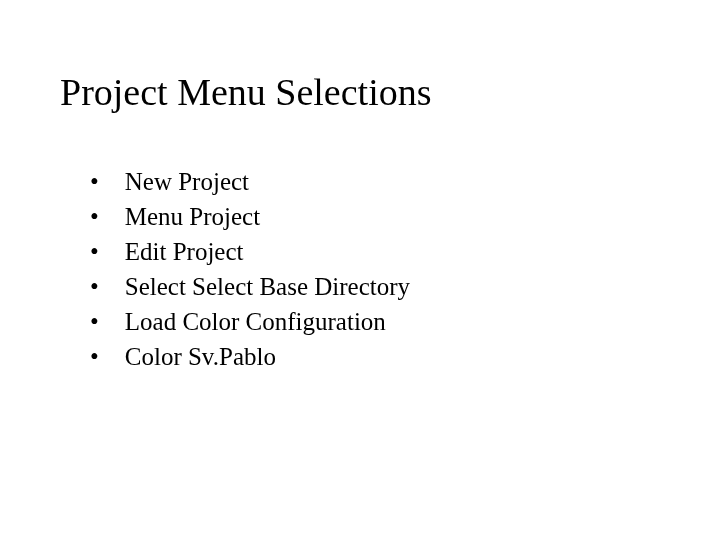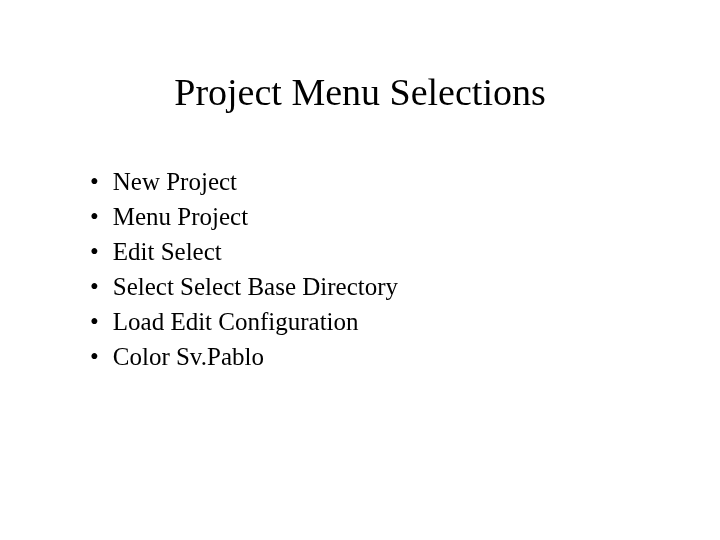--- a/index.html
+++ b/index.html
@@ -10,65 +10,65 @@
     body {
       width: 720px;
       height: 540px;
       background: #ffffff;
       font-family: 'Times New Roman', Times, serif;
       color: #000000;
       padding: 70px 60px 40px 60px;
     }
     .slide-title {
       font-size: 38px;
-      text-align: center;
       font-weight: normal;
       margin-bottom: 50px;
     }
     .bullet-list {
       list-style: none;
       padding-left: 30px;
     }
     .bullet-item {
       font-size: 25px;
       line-height: 1.4;
       display: flex;
       align-items: flex-start;
     }
     .bullet-marker {
       margin-right: 14px;
       flex-shrink: 0;
     }
     .bullet-text {
       flex: 1;
+      margin-left: 12px;
     }
   </style>
 </head>
 <body>
 
 <h1 class="slide-title">Project Menu Selections</h1>
 
 <ul class="bullet-list">
   <li class="bullet-item">
     <span class="bullet-marker">•</span>
     <span class="bullet-text">New Project</span>
   </li>
   <li class="bullet-item">
     <span class="bullet-marker">•</span>
     <span class="bullet-text">Menu Project</span>
   </li>
   <li class="bullet-item">
     <span class="bullet-marker">•</span>
-    <span class="bullet-text">Edit Select</span>
+    <span class="bullet-text">Edit Project</span>
   </li>
   <li class="bullet-item">
     <span class="bullet-marker">•</span>
     <span class="bullet-text">Select Select Base Directory</span>
   </li>
   <li class="bullet-item">
     <span class="bullet-marker">•</span>
-    <span class="bullet-text">Load Edit Configuration</span>
+    <span class="bullet-text">Load Color Configuration</span>
   </li>
   <li class="bullet-item">
     <span class="bullet-marker">•</span>
     <span class="bullet-text">Color Sv.Pablo</span>
   </li>
 </ul>
 
 </body></html>

